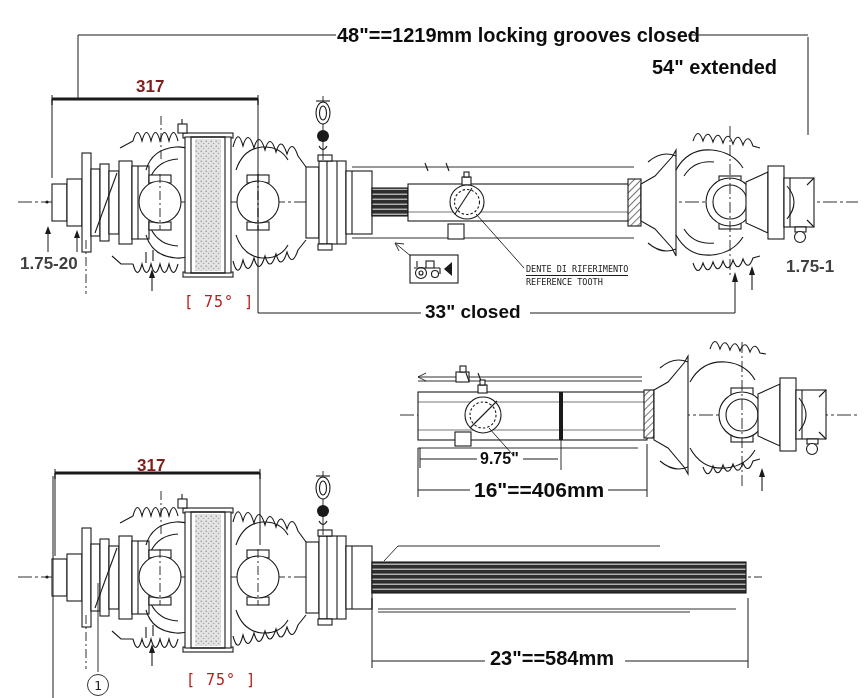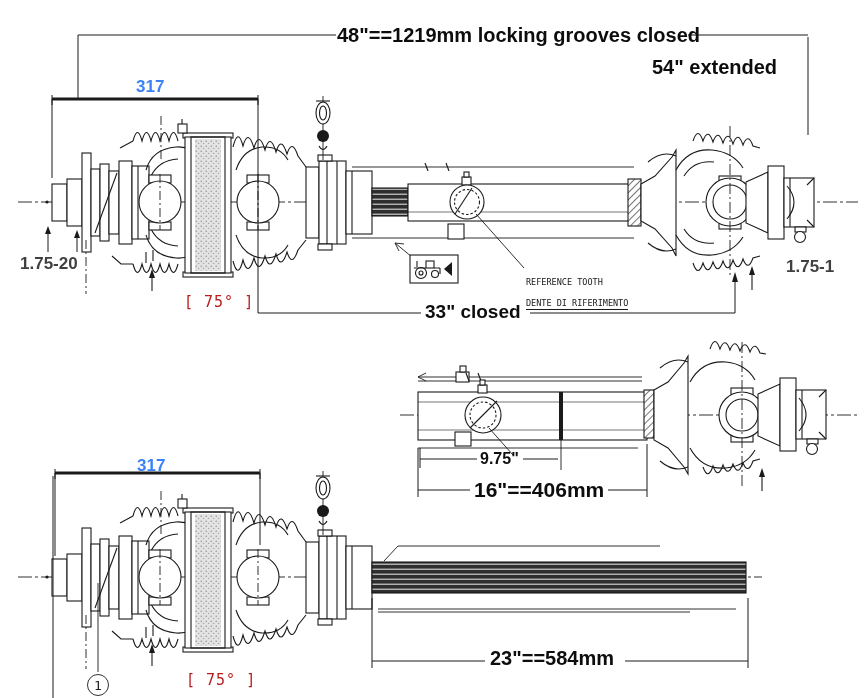--- a/index.html
+++ b/index.html
@@ -4,29 +4,29 @@
 <style>
   html,body{margin:0;padding:0;background:#ffffff;}
   .canvas{
     position:relative;width:864px;height:698px;background:#ffffff;
     overflow:hidden;font-family:"Liberation Sans", sans-serif;color:#111;
   }
   .canvas svg{position:absolute;left:0;top:0;}
   .lbl{position:absolute;white-space:nowrap;line-height:1;}
   .big{font-size:20px;font-weight:bold;color:#0d0d0d;}
   .b19{font-size:19px;font-weight:bold;color:#0d0d0d;}
-  .b17{font-size:17px;font-weight:bold;color:#3b82f6;}
+  .b17{font-size:17px;font-weight:bold;color:#7f1d1d;}
   .b16{font-size:16px;font-weight:bold;color:#0d0d0d;}
   .b21{font-size:21px;font-weight:bold;color:#0d0d0d;}
   .blue{color:#404040;}
   .tech{font-family:"DejaVu Sans Mono", monospace;font-weight:normal;
         font-size:15px;color:#b91c1c;letter-spacing:1px;}
   .tiny{font-family:"DejaVu Sans Mono", monospace;font-size:8.5px;
         color:#1a1a1a;letter-spacing:0px;}
-  .uline{border-bottom:1px solid #1a1a1a;padding-bottom:1px;margin-top:34px;}
+  .uline{border-bottom:1px solid #1a1a1a;padding-bottom:1px;}
   .balloon{
     position:absolute;width:22px;height:22px;border:1.3px solid #333;
     border-radius:50%;text-align:center;line-height:22px;
     font-family:"DejaVu Sans Mono", monospace;font-size:13px;color:#222;
     background:#fff;box-sizing:border-box;
   }
 </style>
 </head>
 <body>
 

